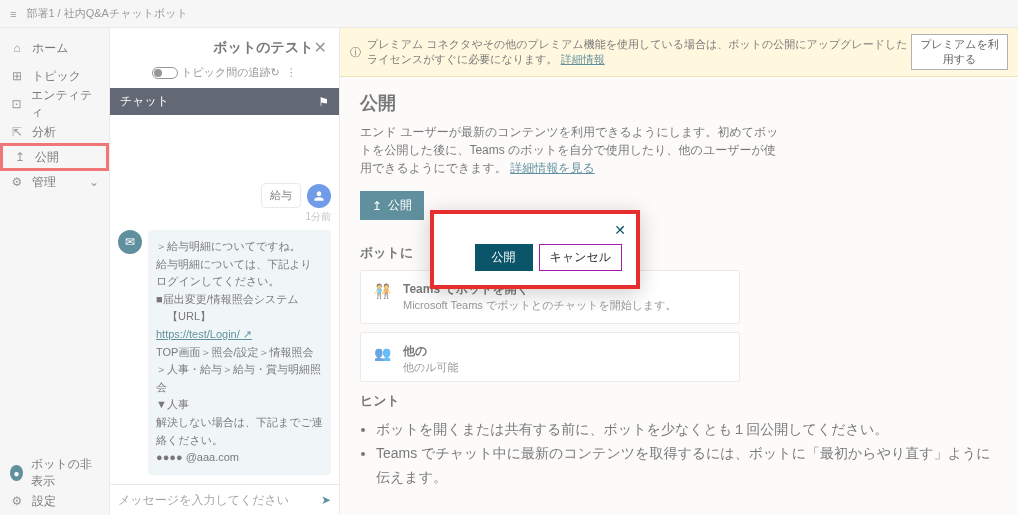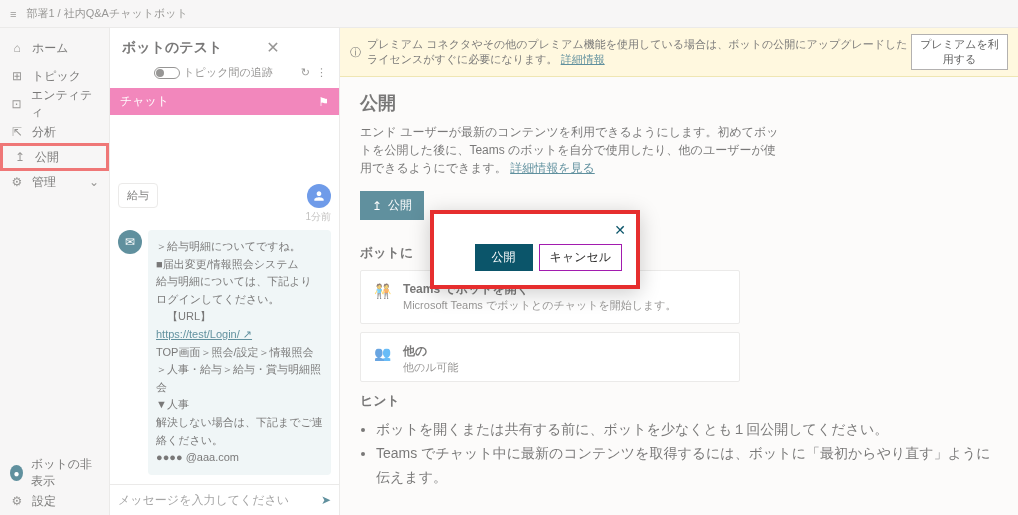--- a/index.html
+++ b/index.html
@@ -7,29 +7,29 @@
   .topbar { height: 28px; background: #f3f2f1; border-bottom: 1px solid #e1dfdd; display: flex; align-items: center; padding: 0 10px; font-size: 11px; color: #605e5c; }
   .topbar .hamburger { margin-right: 10px; }
   .main { display: flex; height: calc(100% - 28px); }
   .nav { width: 110px; background: #f3f2f1; border-right: 1px solid #e1dfdd; padding-top: 6px; }
   .nav-item { display: flex; align-items: center; gap: 8px; padding: 6px 10px; font-size: 12px; color: #323130; cursor: pointer; height: 28px; }
   .nav-item.highlight { border: 3px solid #e62e2e; margin: -3px 0; }
   .nav-icon { width: 14px; display: inline-block; text-align: center; color: #605e5c; font-size: 12px; }
   .nav-bottom { position: absolute; bottom: 0; left: 0; width: 110px; }
   .nav-bottom .nav-item:first-child .nav-icon { background:#0b556a; color:#fff; width:16px; height:16px; border-radius:50%; display:inline-flex; align-items:center; justify-content:center; font-size:10px;}
   .test-panel { width: 230px; background: #fff; border-right: 1px solid #e1dfdd; display: flex; flex-direction: column; position: relative; }
-  .tp-header { padding: 10px 12px 4px; display:flex; align-items:center; justify-content:flex-start;gap:44px;}
+  .tp-header { padding: 10px 12px 4px; display:flex; align-items:center; justify-content:flex-end;}
   .tp-title { font-size: 14px; font-weight: 600; }
   .tp-close { font-size: 16px; color: #605e5c; cursor:pointer; }
-  .tp-track { display:flex; align-items:center; justify-content:flex-end; padding: 4px 12px 8px; font-size:11px; color:#605e5c;gap:28px;}
+  .tp-track { display:flex; align-items:center; justify-content:center; padding: 4px 12px 8px; font-size:11px; color:#605e5c;}
   .toggle { width:26px; height:12px; border:1px solid #605e5c; border-radius:6px; position:relative; display:inline-block; vertical-align:middle;}
   .toggle::after{content:"";position:absolute;left:1px;top:1px;width:8px;height:8px;border-radius:50%;background:#605e5c;}
-  .chat-tab { background:#ec4899; color:#fff; padding:5px 10px; display:flex; justify-content:space-between; align-items:center; font-size:12px;}
+  .chat-tab { background:#0f172a; color:#fff; padding:5px 10px; display:flex; justify-content:space-between; align-items:center; font-size:12px;}
   .chat-body { flex:1; overflow:auto; padding:8px; font-size:11px; }
-  .user-row { display:flex; justify-content:space-between; align-items:center; gap:6px; margin:60px 0 2px;}
+  .user-row { display:flex; justify-content:flex-end; align-items:center; gap:6px; margin:60px 0 2px;}
   .user-bubble { background:#fff; border:1px solid #e1dfdd; border-radius:4px; padding:4px 8px; }
   .avatar { width:24px;height:24px;border-radius:50%;background:#2266dd;display:flex;align-items:center;justify-content:center;color:#fff;}
   .avatar svg { width:14px; height:14px; fill:#fff; }
   .ts { text-align:right; color:#a19f9d; font-size:10px; margin-bottom:6px;}
   .bot-row { display:flex; gap:6px; }
   .bot-avatar { width:24px;height:24px;border-radius:50%;background:#0b556a;color:#fff;display:flex;align-items:center;justify-content:center;font-size:12px; flex-shrink:0;}
   .bot-bubble { background:#e8f1f3; border-radius:4px; padding:8px; line-height:1.6; }
   .bot-bubble a { color:#0b556a; }
   .input-row { border-top:1px solid #e1dfdd; padding:8px; display:flex; align-items:flex-start; gap:16px;}
   .input-row input { flex:1; border:none; outline:none; font-size:12px; background:transparent; color:#605e5c;}
@@ -127,22 +127,22 @@
             <svg viewBox="0 0 24 24">
               <path d="M12 12c2.2 0 4-1.8 4-4s-1.8-4-4-4-4 1.8-4 4 1.8 4 4 4zm0 2c-2.7 0-8 1.3-8 4v2h16v-2c0-2.7-5.3-4-8-4z"></path>
             </svg>
           </span>
       </div>
       <div class="ts">1分前</div>
       <div class="bot-row">
         <span class="bot-avatar">✉</span>
         <div class="bot-bubble">
           <div>＞給与明細についてですね。</div>
+          <div>給与明細については、下記よりログインしてください。</div>
           <div>■届出変更/情報照会システム</div>
-          <div>給与明細については、下記よりログインしてください。</div>
           <div>　【URL】</div>
           <a href="#">https://test/Login/ ↗</a>
           <div>TOP画面＞照会/設定＞情報照会＞人事・給与＞給与・賞与明細照会</div>
           <div></div>
           <div>▼人事</div>
           <div>解決しない場合は、下記までご連絡ください。</div>
           <div>●●●● @aaa.com</div>
         </div>
       </div>
     </div>

